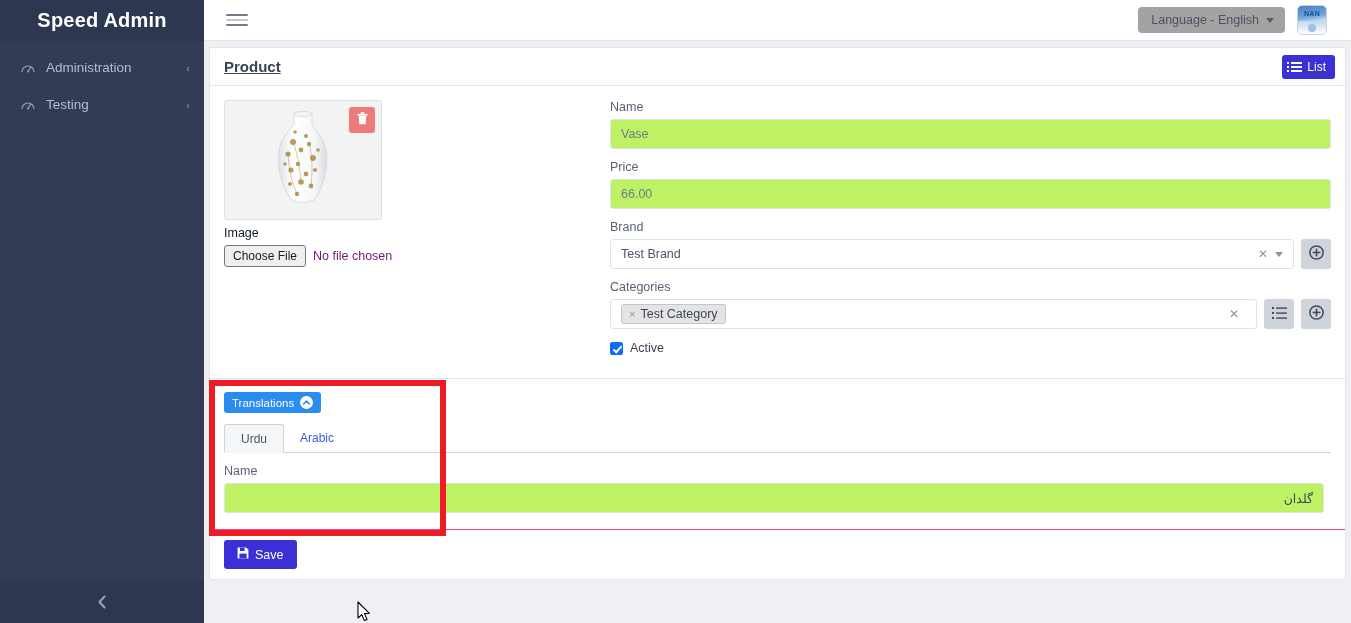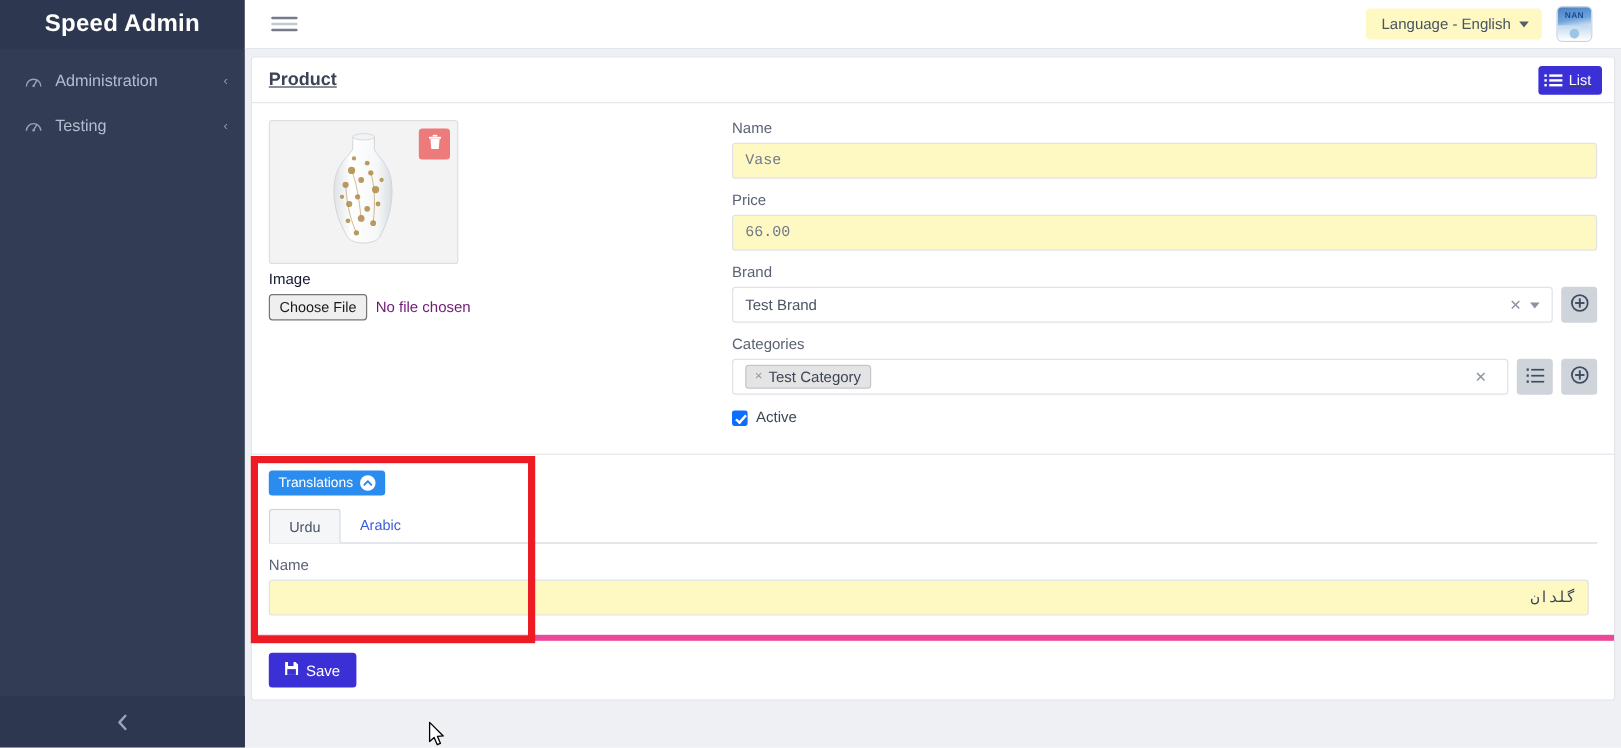--- a/index.html
+++ b/index.html
@@ -66,21 +66,21 @@
     width: 22px; height: 18px;
     display: flex; flex-direction: column; justify-content: center; gap: 3px;
     cursor: pointer;
   }
   .hamburger span {
     display: block; height: 2px; border-radius: 1px; background: #737b8c;
   }
   .hamburger span:nth-child(2) { background: #c3c8d1; }
   .topbar-spacer { flex: 1; }
   .lang-btn {
-    background: #fef9c3;
+    background: #a3a3a3;
     border: none; border-radius: 4px;
     color: #4a5261;
     font-size: 12.5px;
     font-family: "Liberation Sans", sans-serif;
     padding: 6px 11px 6px 13px;
     display: flex; align-items: center; gap: 7px;
     cursor: pointer;
   }
   .caret-down {
     width: 0; height: 0;
@@ -201,23 +201,23 @@
   .field { margin-bottom: 11px; }
   .field-label {
     display: block;
     font-size: 12.5px; color: #5a6374;
     margin-bottom: 5px;
   }
   .input {
     width: 100%; height: 30px;
     border: 1px solid #dfe2e7;
     border-radius: 3px;
-    background: #fef9c3;
+    background: #bef264;
     font-size: 12.5px; color: #707a8c;
-    font-family: Liberation Mono, monospace;
+    font-family: Liberation Sans, sans-serif;
     padding: 0 10px;
     outline: none;
   }
   .row-inline { display: flex; align-items: flex-start; gap: 7px; }
   .select2 {
     position: relative;
     flex: 1; height: 30px;
     border: 1px solid #dfe2e7;
     border-radius: 3px;
     background: #fff;
@@ -315,21 +315,21 @@
     position: absolute;
     left: 209px; top: 380px;
     width: 237px; height: 156px;
     border: 6px solid #ed1c24;
     pointer-events: none;
     z-index: 40;
   }
 
   
   .panel-foot {
-    border-top: 5px solid #ec4899;
+    border-top: 1px solid #ec4899;
     padding: 10px 14px;
   }
   .btn-save {
     background: #3b2fd6;
     color: #fff;
     border: none; border-radius: 3px;
     font-size: 12.5px;
     font-family: "Liberation Sans", sans-serif;
     padding: 7px 13px;
     display: inline-flex; align-items: center; gap: 6px;

